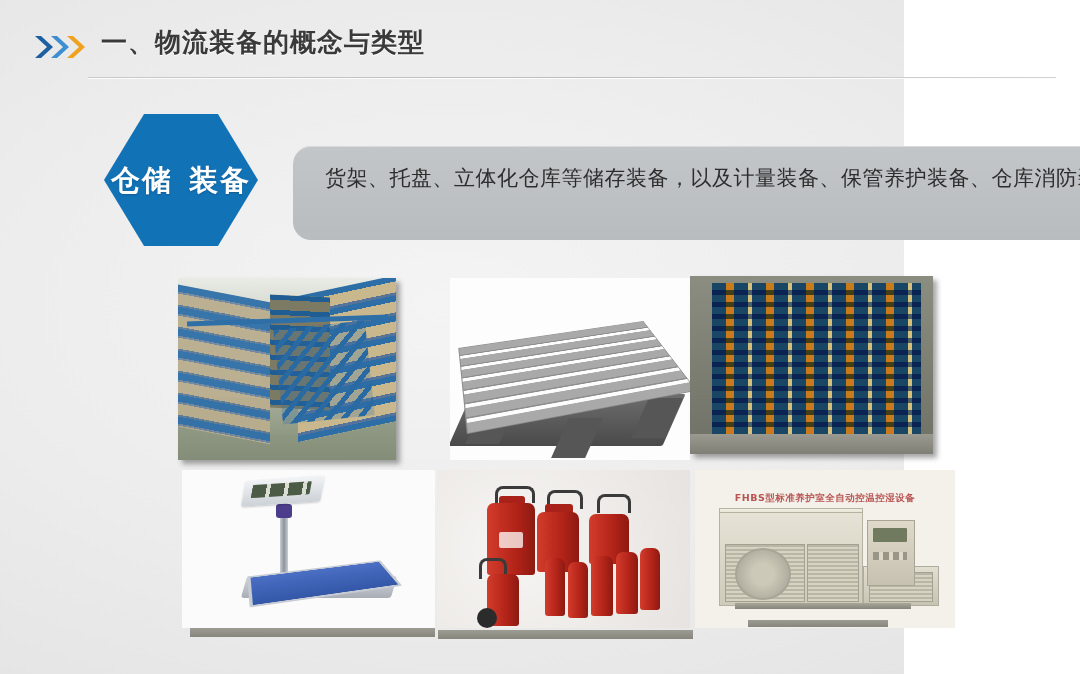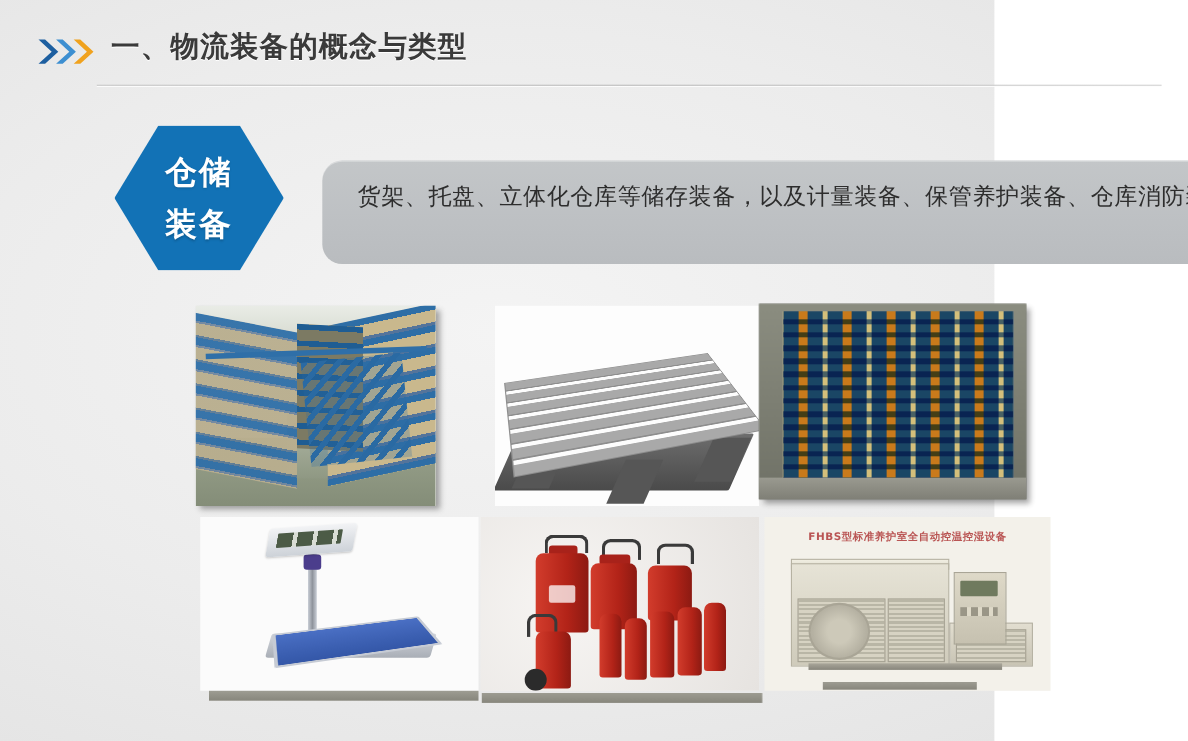--- a/index.html
+++ b/index.html
@@ -36,21 +36,21 @@
   }
   
   .hex-wrap{position:absolute;left:104px;top:114px;width:154px;height:132px;}
   .hex{
     position:absolute;inset:0;
     background:#1272b6;
     clip-path:polygon(26% 0%, 74% 0%, 100% 50%, 74% 100%, 26% 100%, 0% 50%);
     border-radius:12px;
   }
   .hex-label{
-    position:absolute;inset:0;display:flex;flex-direction:column;
+    position:absolute;inset:0;display:flex;flex-direction:row;
     align-items:center;justify-content:center;gap:16px;
     color:#ffffff;font-weight:bold;font-size:29px;line-height:1.12;
     letter-spacing:2px;
     font-family:"DejaVu Sans","Liberation Sans",sans-serif;
     text-shadow:0 1px 2px rgba(0,0,0,.18);
   }
   
   .desc-box{
     position:absolute;left:293px;top:146px;width:920px;
     max-width:920px;height:94px;
@@ -144,21 +144,21 @@
   #p5 .bg{position:absolute;inset:0;background:radial-gradient(circle at 30% 50%,#f7f5f3,#e6e3e0);}
   #p5 .ext{position:absolute;background:linear-gradient(to right,#d23c2c,#b22318 60%,#8c1a12);
       border-radius:7px 7px 3px 3px;}
   #p5 .cap{position:absolute;background:#a8221a;border-radius:3px;}
   #p5 .handle{position:absolute;border:3px solid #3a3a3a;border-bottom:none;border-radius:8px 8px 0 0;}
   #p5 .wheel{position:absolute;width:20px;height:20px;border-radius:50%;background:#2b2b2b;}
   #p5 .label{position:absolute;background:rgba(255,255,255,.75);border-radius:2px;}
 
   
   #p6{left:695px;top:470px;width:260px;height:158px;background:#f3f1ea;box-shadow:none;}
-  #p6 .red-title{position:absolute;left:12px;top:12px;width:236px;
+  #p6 .red-title{position:absolute;left:12px;top:22px;width:236px;
       text-align:center;color:#b03a3a;font-size:9.5px;font-weight:bold;
       letter-spacing:.5px;white-space:nowrap;
       font-family:"DejaVu Sans","Liberation Sans",sans-serif;opacity:.85;}
   #p6 .cab{position:absolute;left:24px;top:42px;width:142px;height:92px;
       background:linear-gradient(#e6e3d6,#cfcbbb);border:1px solid #b6b2a2;}
   #p6 .cabtop{position:absolute;left:24px;top:38px;width:142px;height:8px;
       background:linear-gradient(#f0eee2,#ddd9c9);border:1px solid #b6b2a2;}
   #p6 .grille{position:absolute;background:repeating-linear-gradient(to bottom,#b9b6a6 0 2px,#d7d3c3 2px 4px);
       border:1px solid #a5a192;}
   #p6 .fan{position:absolute;left:40px;top:78px;width:52px;height:48px;border-radius:50%;

